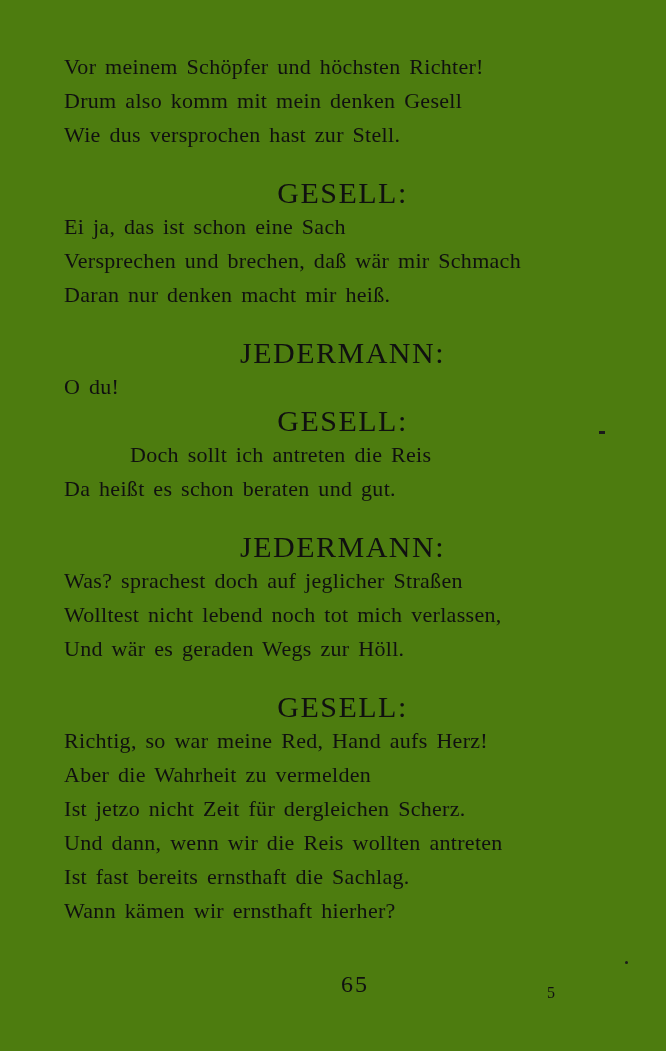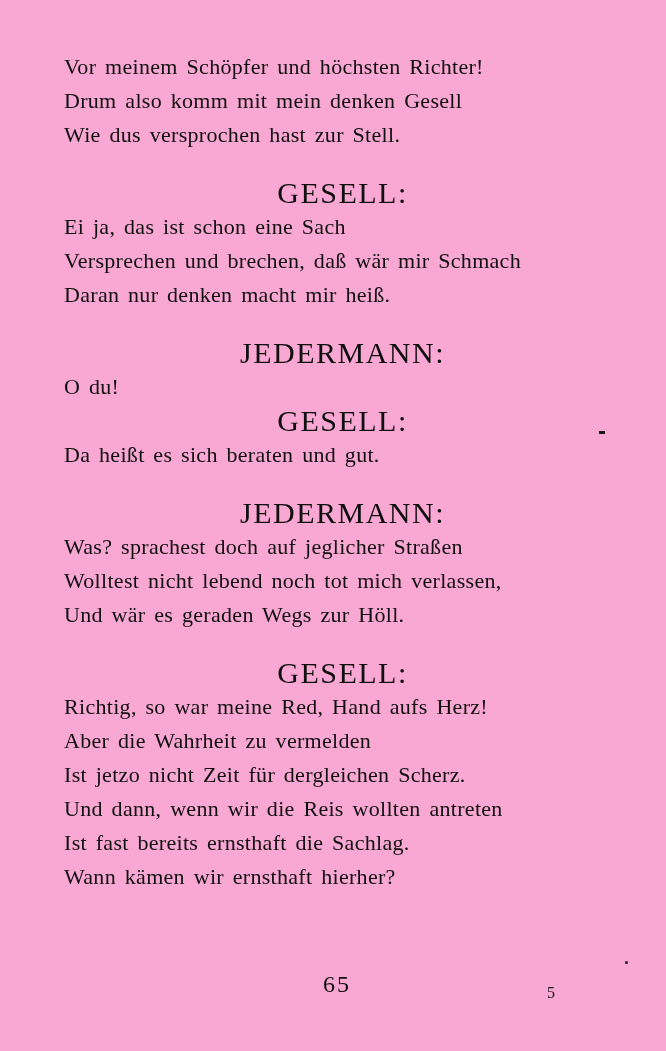--- a/index.html
+++ b/index.html
@@ -11,21 +11,21 @@
     width: 666px;
     height: 1051px;
     position: relative;
     overflow: hidden;
     font-family: "Liberation Serif", "DejaVu Serif", serif;
     color: #101010;
   }
   .page {
     position: absolute;
     inset: 0;
-    background: #f9a8d4;
+    background: #4d7c0f;
   }
   .column {
     position: absolute;
     left: 64px;
     top: 50px;
     width: 557px;
   }
   .line {
     font-size: 22px;
     line-height: 34px;
@@ -41,21 +41,21 @@
     line-height: 34px;
     text-align: center;
     letter-spacing: 1.5px;
     word-spacing: 2px;
   }
   .gap {
     margin-top: 24px;
   }
   .page-number {
     position: absolute;
-    left: 323px;
+    left: 341px;
     top: 971px;
     font-size: 24px;
     letter-spacing: 2px;
   }
   .signature-mark {
     position: absolute;
     left: 547px;
     top: 984px;
     font-size: 16px;
   }
@@ -85,21 +85,22 @@
       <div class="line">Vor meinem Schöpfer und höchsten Richter!</div>
       <div class="line">Drum also komm mit mein denken Gesell</div>
       <div class="line">Wie dus versprochen hast zur Stell.</div>
       <div class="heading gap">GESELL:</div>
       <div class="line">Ei ja, das ist schon eine Sach</div>
       <div class="line">Versprechen und brechen, daß wär mir Schmach</div>
       <div class="line">Daran nur denken macht mir heiß.</div>
       <div class="heading gap">JEDERMANN:</div>
       <div class="line">O du!</div>
       <div class="heading">GESELL:</div>
-      <div class="line">Da heißt es sich beraten und gut.</div>
+      <div class="line indent">Doch sollt ich antreten die Reis</div>
+      <div class="line">Da heißt es schon beraten und gut.</div>
       <div class="heading gap">JEDERMANN:</div>
       <div class="line">Was? sprachest doch auf jeglicher Straßen</div>
       <div class="line">Wolltest nicht lebend noch tot mich verlassen,</div>
       <div class="line">Und wär es geraden Wegs zur Höll.</div>
       <div class="heading gap">GESELL:</div>
       <div class="line">Richtig, so war meine Red, Hand aufs Herz!</div>
       <div class="line">Aber die Wahrheit zu vermelden</div>
       <div class="line">Ist jetzo nicht Zeit für dergleichen Scherz.</div>
       <div class="line">Und dann, wenn wir die Reis wollten antreten</div>
       <div class="line">Ist fast bereits ernsthaft die Sachlag.</div>

